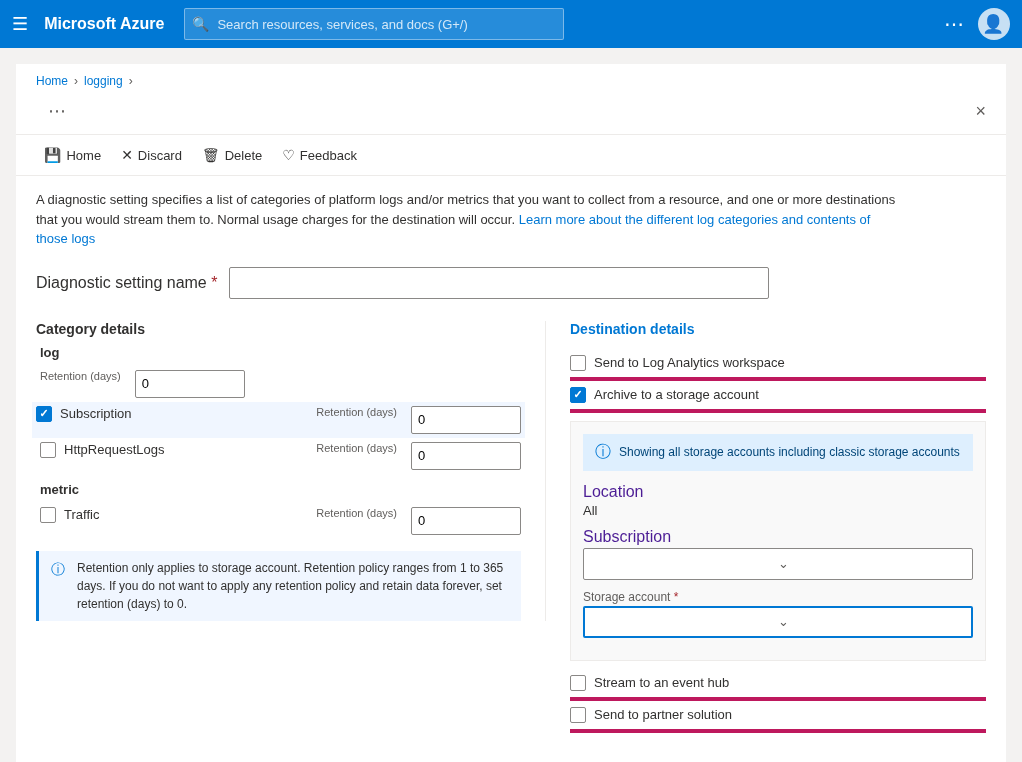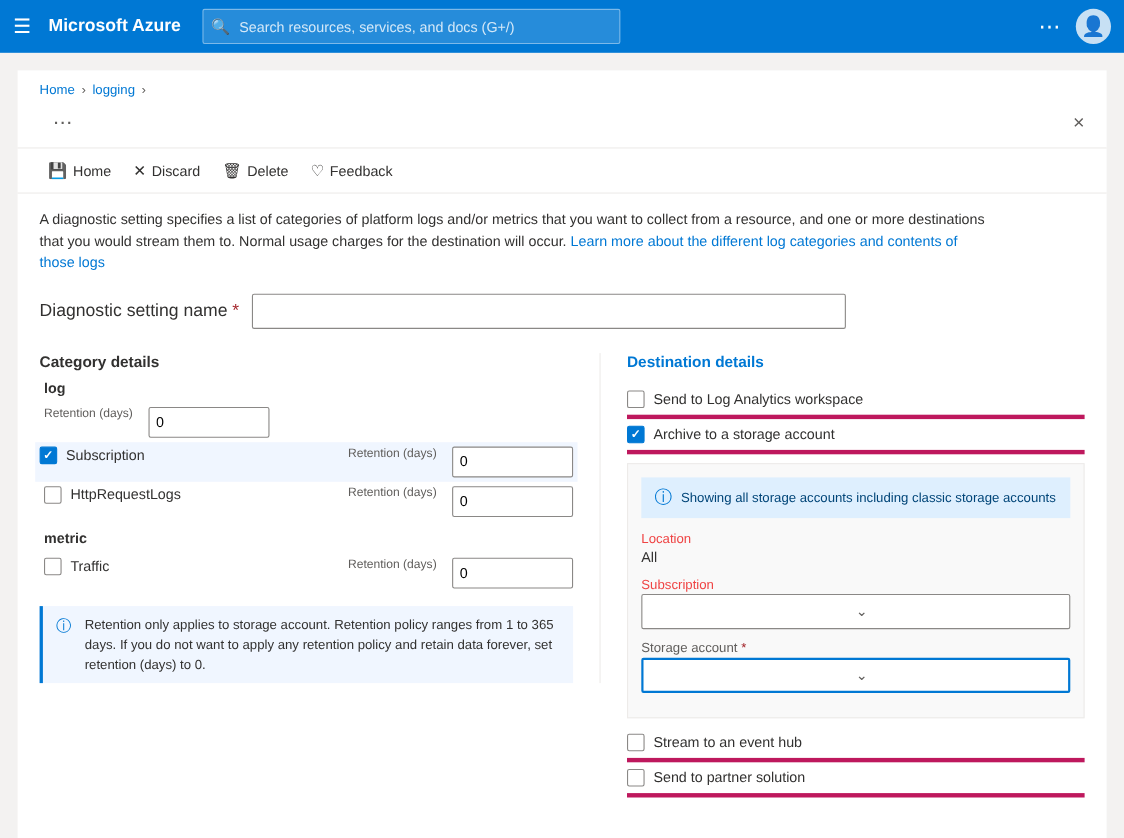--- a/index.html
+++ b/index.html
@@ -324,22 +324,22 @@
       display: flex;
       align-items: center;
       gap: 8px;
       font-size: 12px;
       color: #004578;
       margin-bottom: 12px;
     }
     .info-banner .info-icon { color: #0078d4; font-size: 16px; }
 
     .field-label {
-      font-size: 12px;
-      color: #ef4444;
+      font-size: 16px;
+      color: #4c1d95;
       margin-bottom: 2px;
     }
     .field-value {
       font-size: 13px;
       color: #323130;
       margin-bottom: 10px;
     }
     .dropdown-field {
       display: flex;
       align-items: center;

